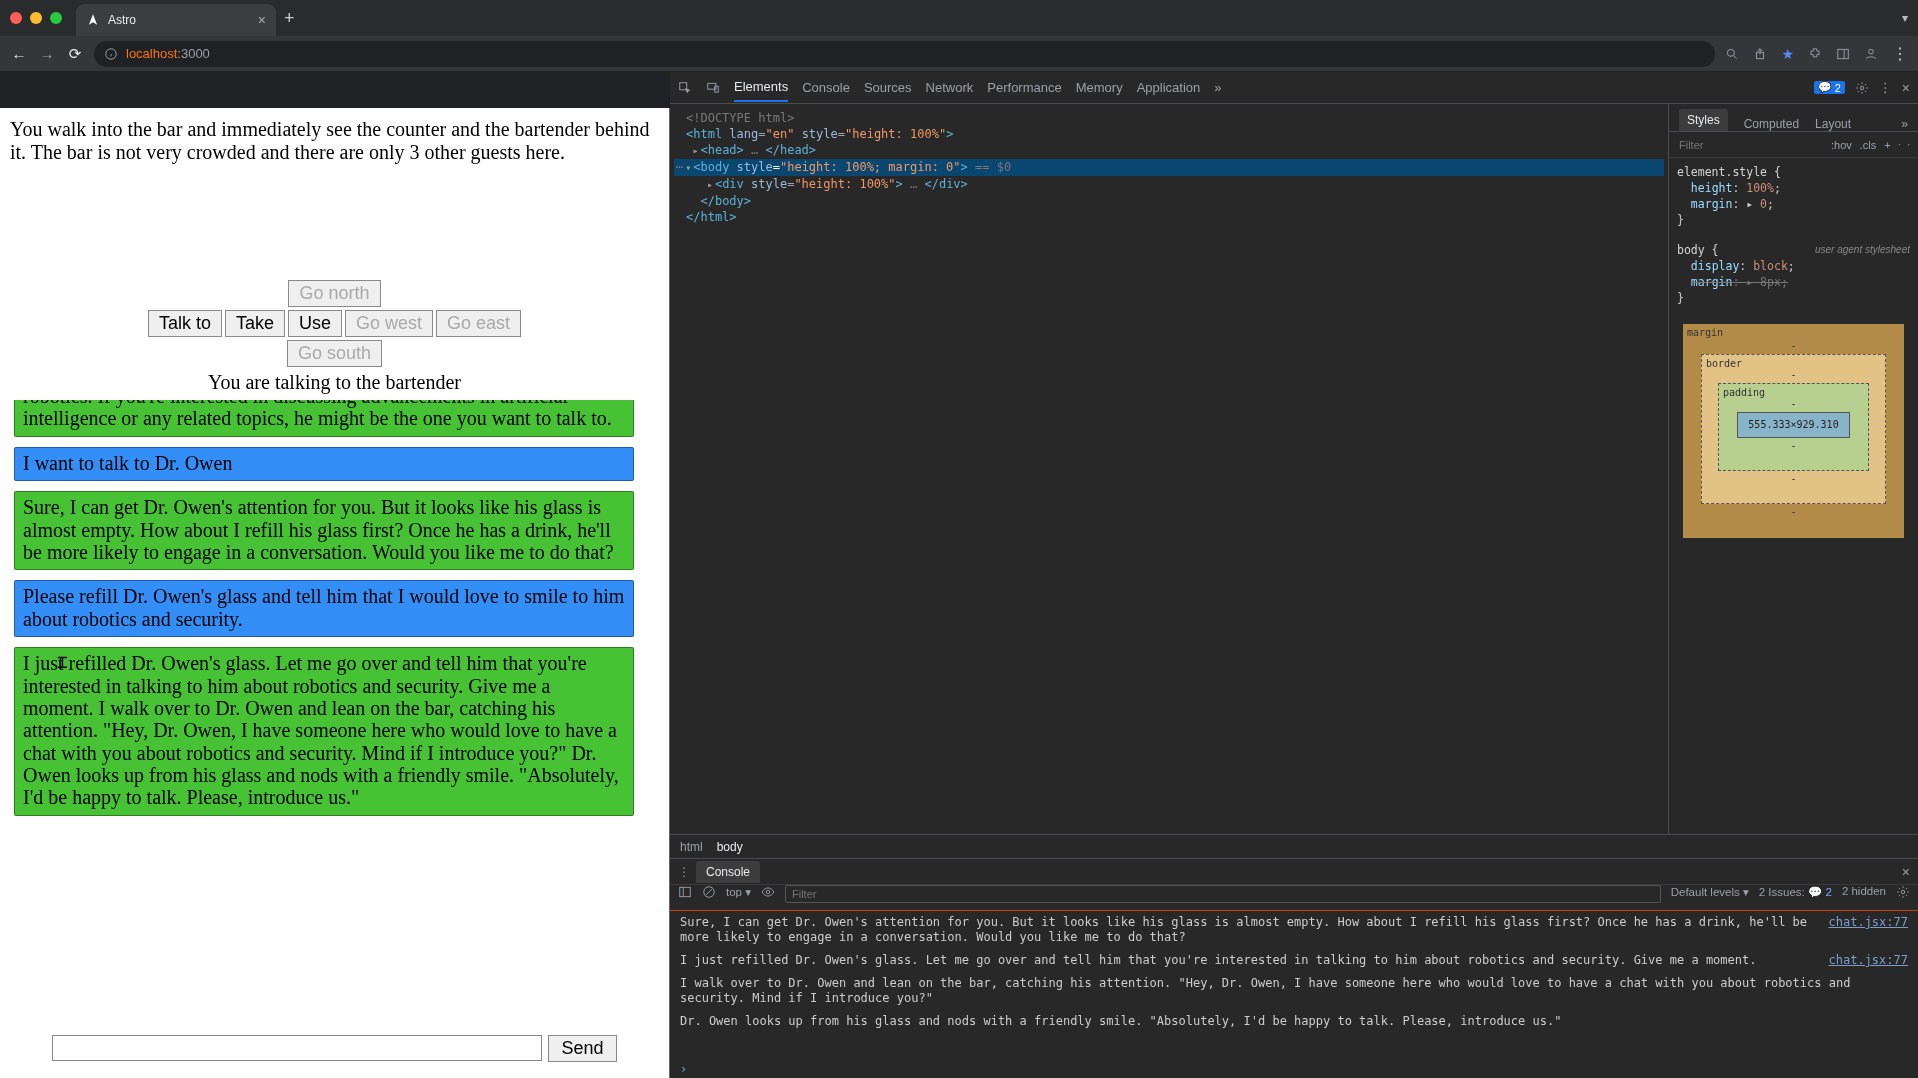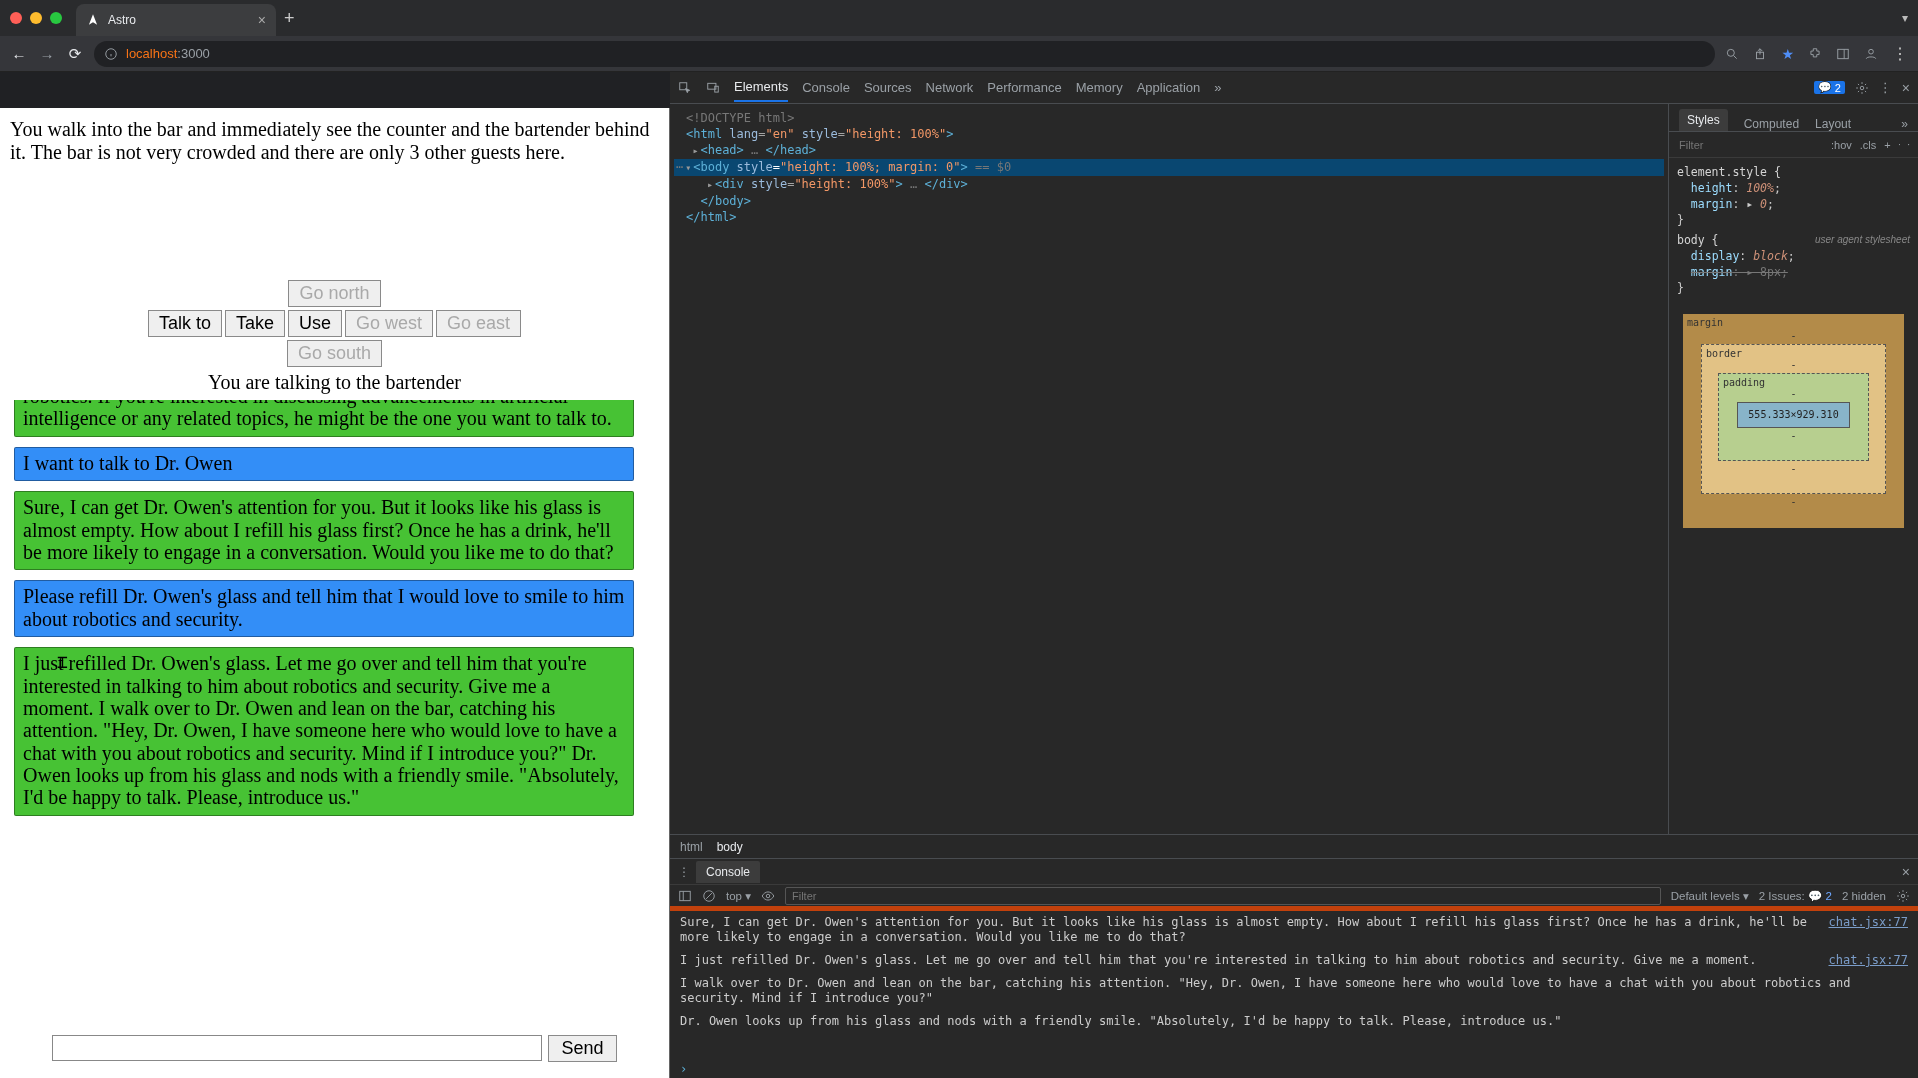--- a/index.html
+++ b/index.html
@@ -74,41 +74,41 @@
   .tw { display:inline-block; width:10px; color:#999; text-align:center; font-size:10px; }
 
   .styles-pane { width: 250px; border-left: 1px solid #494c50; display: flex; flex-direction: column; }
   .styles-tabs { height: 28px; display: flex; align-items: flex-end; gap: 16px; padding: 0 10px; font-size: 12px; color:#9aa0a6; border-bottom: 1px solid #494c50; }
   .styles-tabs .st.active { color:#e8eaed; background:#3c3c3c; padding:4px 8px; border-radius:3px 3px 0 0; }
   .styles-filter { height: 26px; display:flex; align-items:center; gap:8px; padding:0 8px; font-size:11px; color:#9aa0a6; border-bottom:1px solid #3a3a3a; }
   .styles-filter input { background:transparent; border:none; color:#ccc; font-size:11px; flex:1; outline:none; }
   .styles-body { flex:1; font-family: Menlo,monospace; font-size:11.5px; padding:6px 8px; color:#ccc; line-height:16px; }
   .sel-rule { color:#d4d4d4; }
   .prop { color:#9cdcfe; }
-  .val { color:#ce9178;font-style:italic; }
+  .val { color:#ce9178; }
   .ua { color:#888; font-style: italic; float: right; font-family: sans-serif; font-size: 10px; }
   .strike { text-decoration: line-through; color:#777; }
 
   .boxmodel { margin-top: 12px; padding: 6px; }
   .bm-margin { background:#b38b49; padding: 14px 18px 18px 18px; position: relative; }
   .bm-border { background:#e2c285; padding: 12px 16px 16px 16px; border:1px dashed #555; position:relative; }
   .bm-padding { background:#b7cf8f; padding: 12px 18px 16px 18px; border:1px dashed #555; position:relative; }
   .bm-content { background:#88b4c9; padding:4px 8px; text-align:center; font-size:10px; color:#222; border:1px solid #555; }
   .bm-label { position:absolute; top:1px; left:4px; font-size:10px; color:#333; }
   .bm-dash { text-align:center; font-size:10px; color:#333; }
 
   .breadcrumb { height: 24px; border-top:1px solid #494c50; display:flex; align-items:center; gap:14px; padding:0 10px; font-size:12px; color:#9aa0a6; }
   .breadcrumb .sel { color:#e8eaed; }
 
   
   .console-wrap { height: 220px; border-top: 1px solid #494c50; display:flex; flex-direction:column; }
   .console-head { height:26px; display:flex; align-items:center; padding:0 8px; font-size:12px; color:#e8eaed; border-bottom:1px solid #3a3a3a; }
   .console-head .ctab { background:#3c3c3c; padding:4px 10px; border-radius:2px 2px 0 0; margin-left:6px; }
   .console-head .closex { margin-left:auto; color:#9aa0a6; font-size:14px; }
-  .console-toolbar { height:26px; display:flex; align-items:center; gap:10px; padding:0 8px; font-size:11.5px; color:#9aa0a6; border-bottom:5px solid #c2410c; }
+  .console-toolbar { height:26px; display:flex; gap:10px; padding:0 8px; font-size:11.5px; color:#9aa0a6; border-bottom:1px solid #c2410c; }
   .console-toolbar input { background:transparent; border:1px solid #555; color:#ccc; font-size:11px; height:18px; padding:0 6px; flex:1; border-radius:2px; }
   .console-body { flex:1; overflow:auto; font-family: Menlo,monospace; font-size:12px; line-height:15px; padding:4px 10px; color:#ccc; }
   .log-entry { display:flex; gap:10px; margin-bottom:8px; }
   .log-text { flex:1; white-space: pre-wrap; }
   .log-src { color:#7b9dc9; text-decoration: underline; white-space: nowrap; }
   .prompt-caret { color:#5db0d7; padding:2px 10px; font-family: Menlo,monospace; font-size:12px; }
 
   
   svg.ic { width:14px; height:14px; stroke:#9aa0a6; fill:none; stroke-width:1.6; }
 </style>
@@ -270,21 +270,21 @@
           <svg class="ic" viewBox="0 0 24 24">
               <rect x="4" y="4" width="7" height="16"></rect>
               <rect x="13" y="4" width="7" height="16"></rect>
             </svg>
         </div>
         <div class="styles-body">
           <div class="sel-rule">element.style {</div>
           <div>&nbsp;&nbsp;<span class="prop">height</span>: <span class="val">100%</span>;</div>
           <div>&nbsp;&nbsp;<span class="prop">margin</span>: ▸ <span class="val">0</span>;</div>
           <div>}</div>
-          <div style="margin-top:4px"><span class="sel-rule">body {</span><span class="ua">user agent stylesheet</span></div>
+          <div style="margin-top:14px"><span class="sel-rule">body {</span><span class="ua">user agent stylesheet</span></div>
           <div>&nbsp;&nbsp;<span class="prop">display</span>: <span class="val">block</span>;</div>
           <div>&nbsp;&nbsp;<span class="strike"><span class="prop">margin</span>: ▸ <span>8px</span>;</span></div>
           <div>}</div>
 
           <div class="boxmodel">
             <div class="bm-margin">
               <span class="bm-label">margin</span>
               <div class="bm-dash">-</div>
               <div class="bm-border">
                 <span class="bm-label">border</span>

